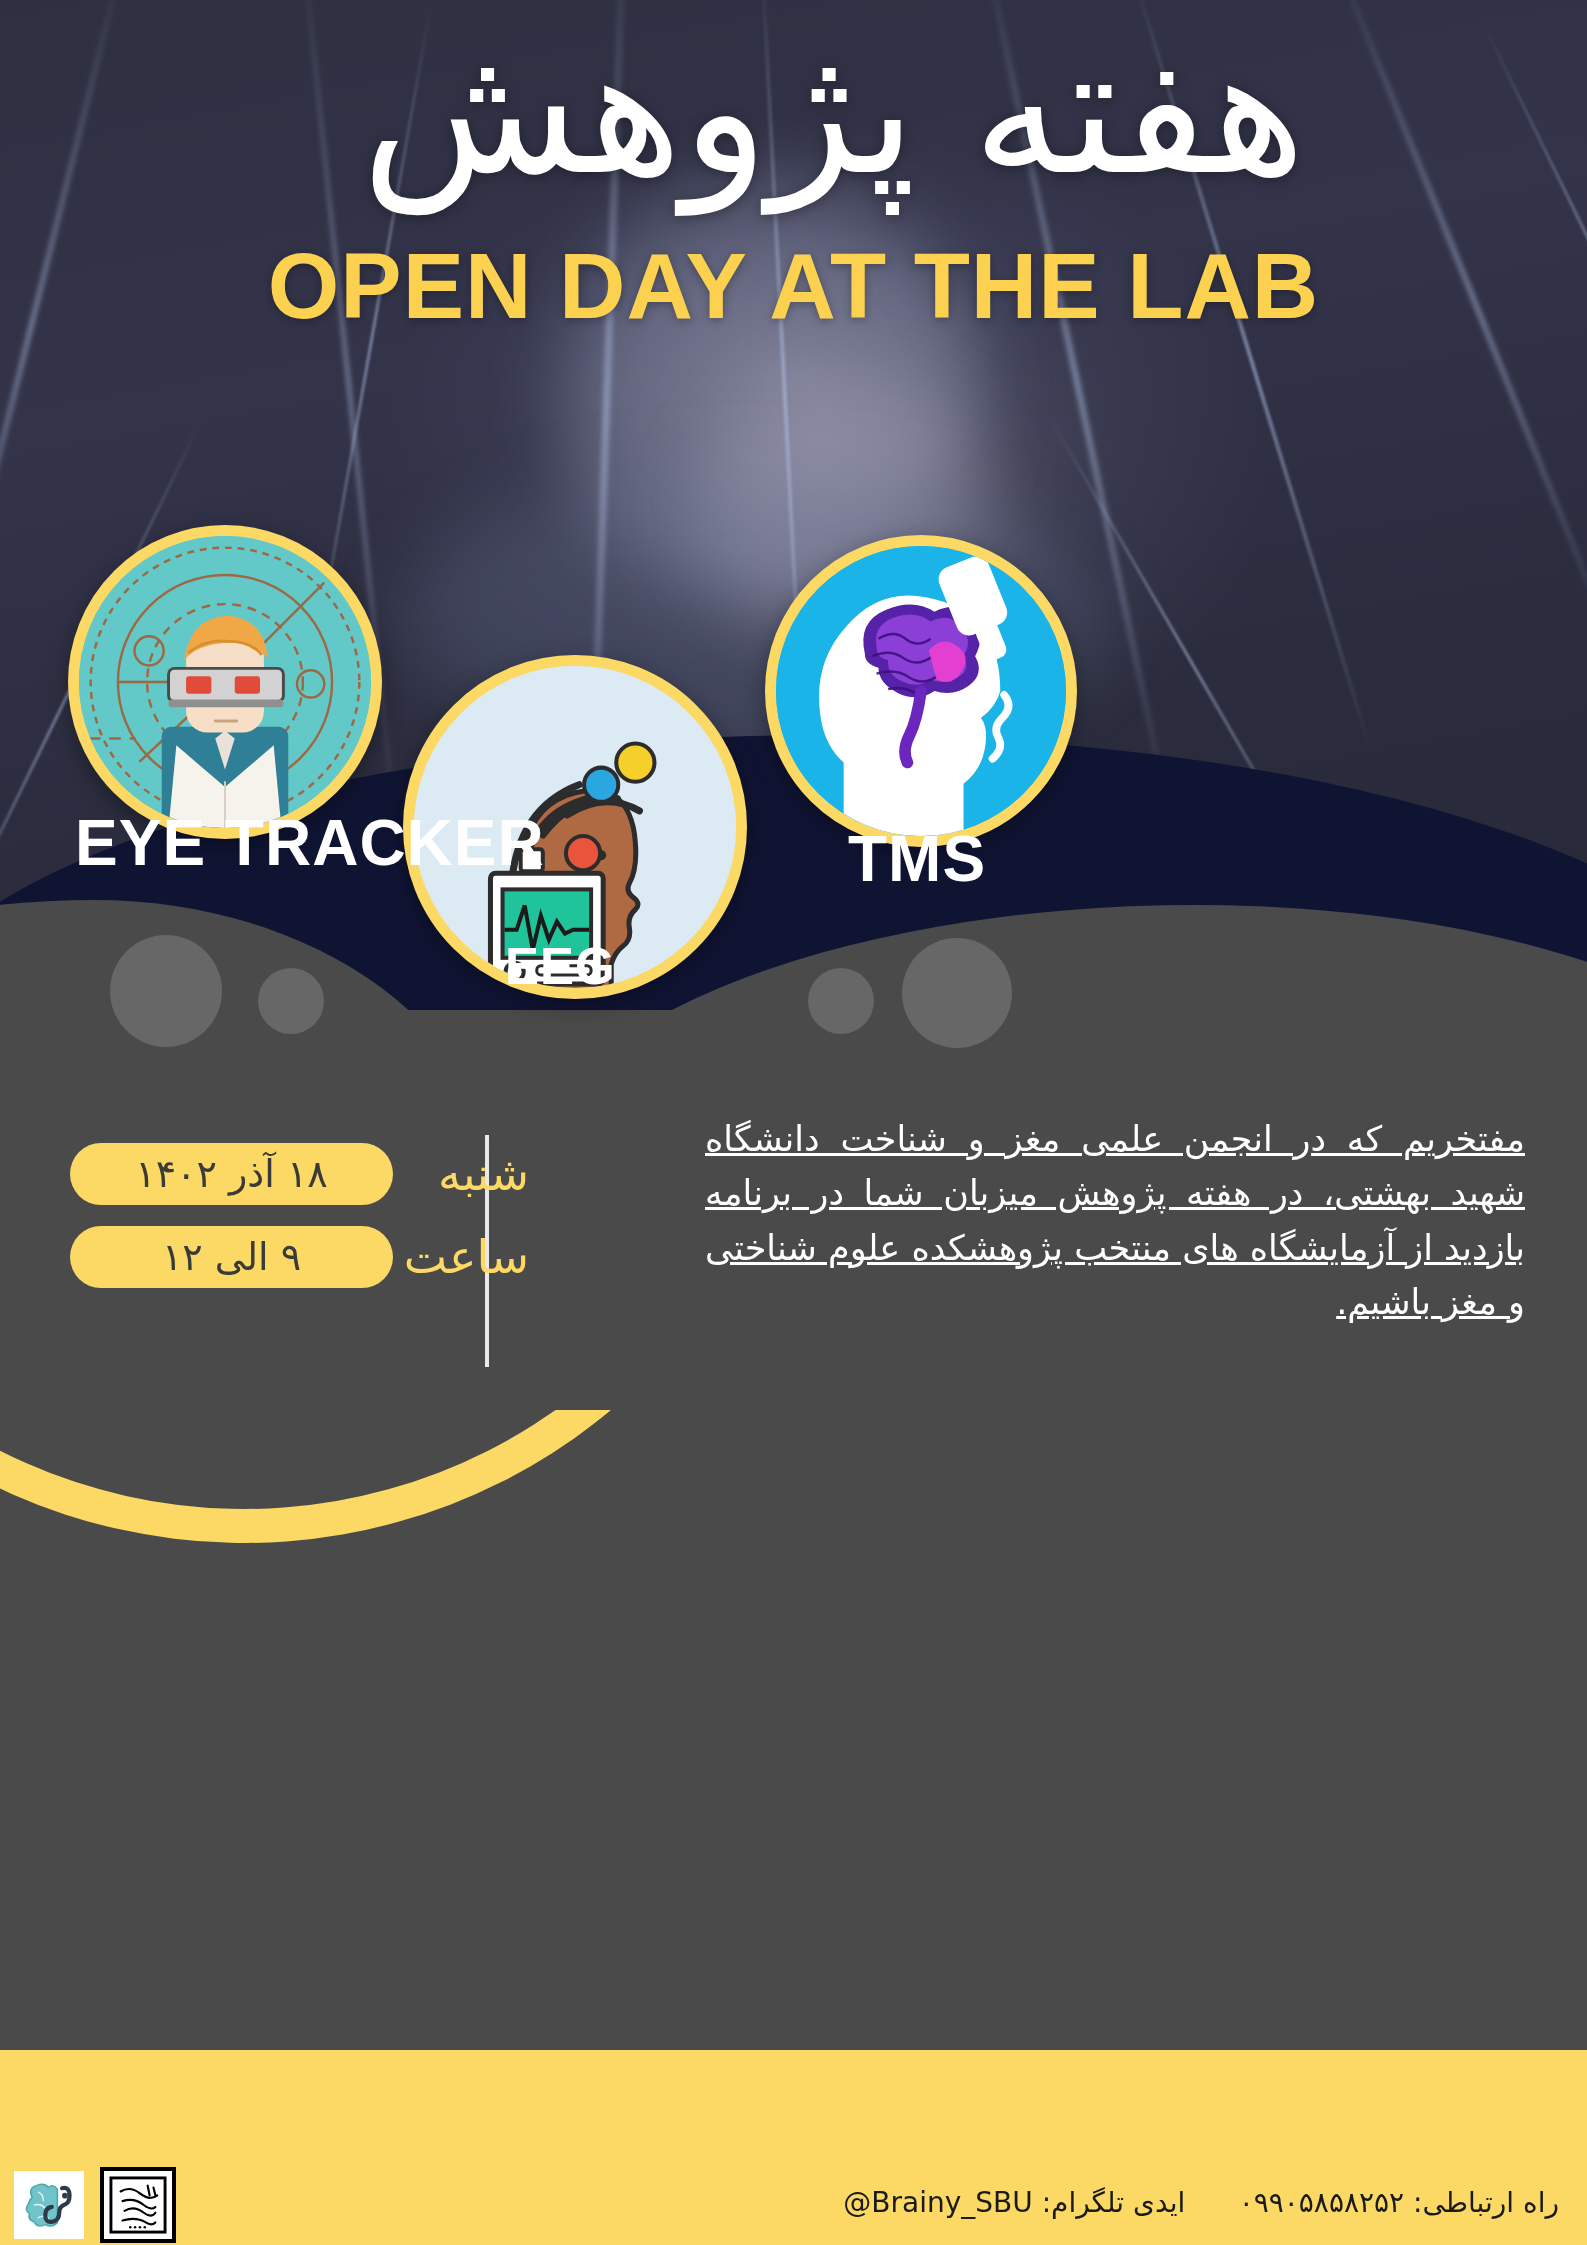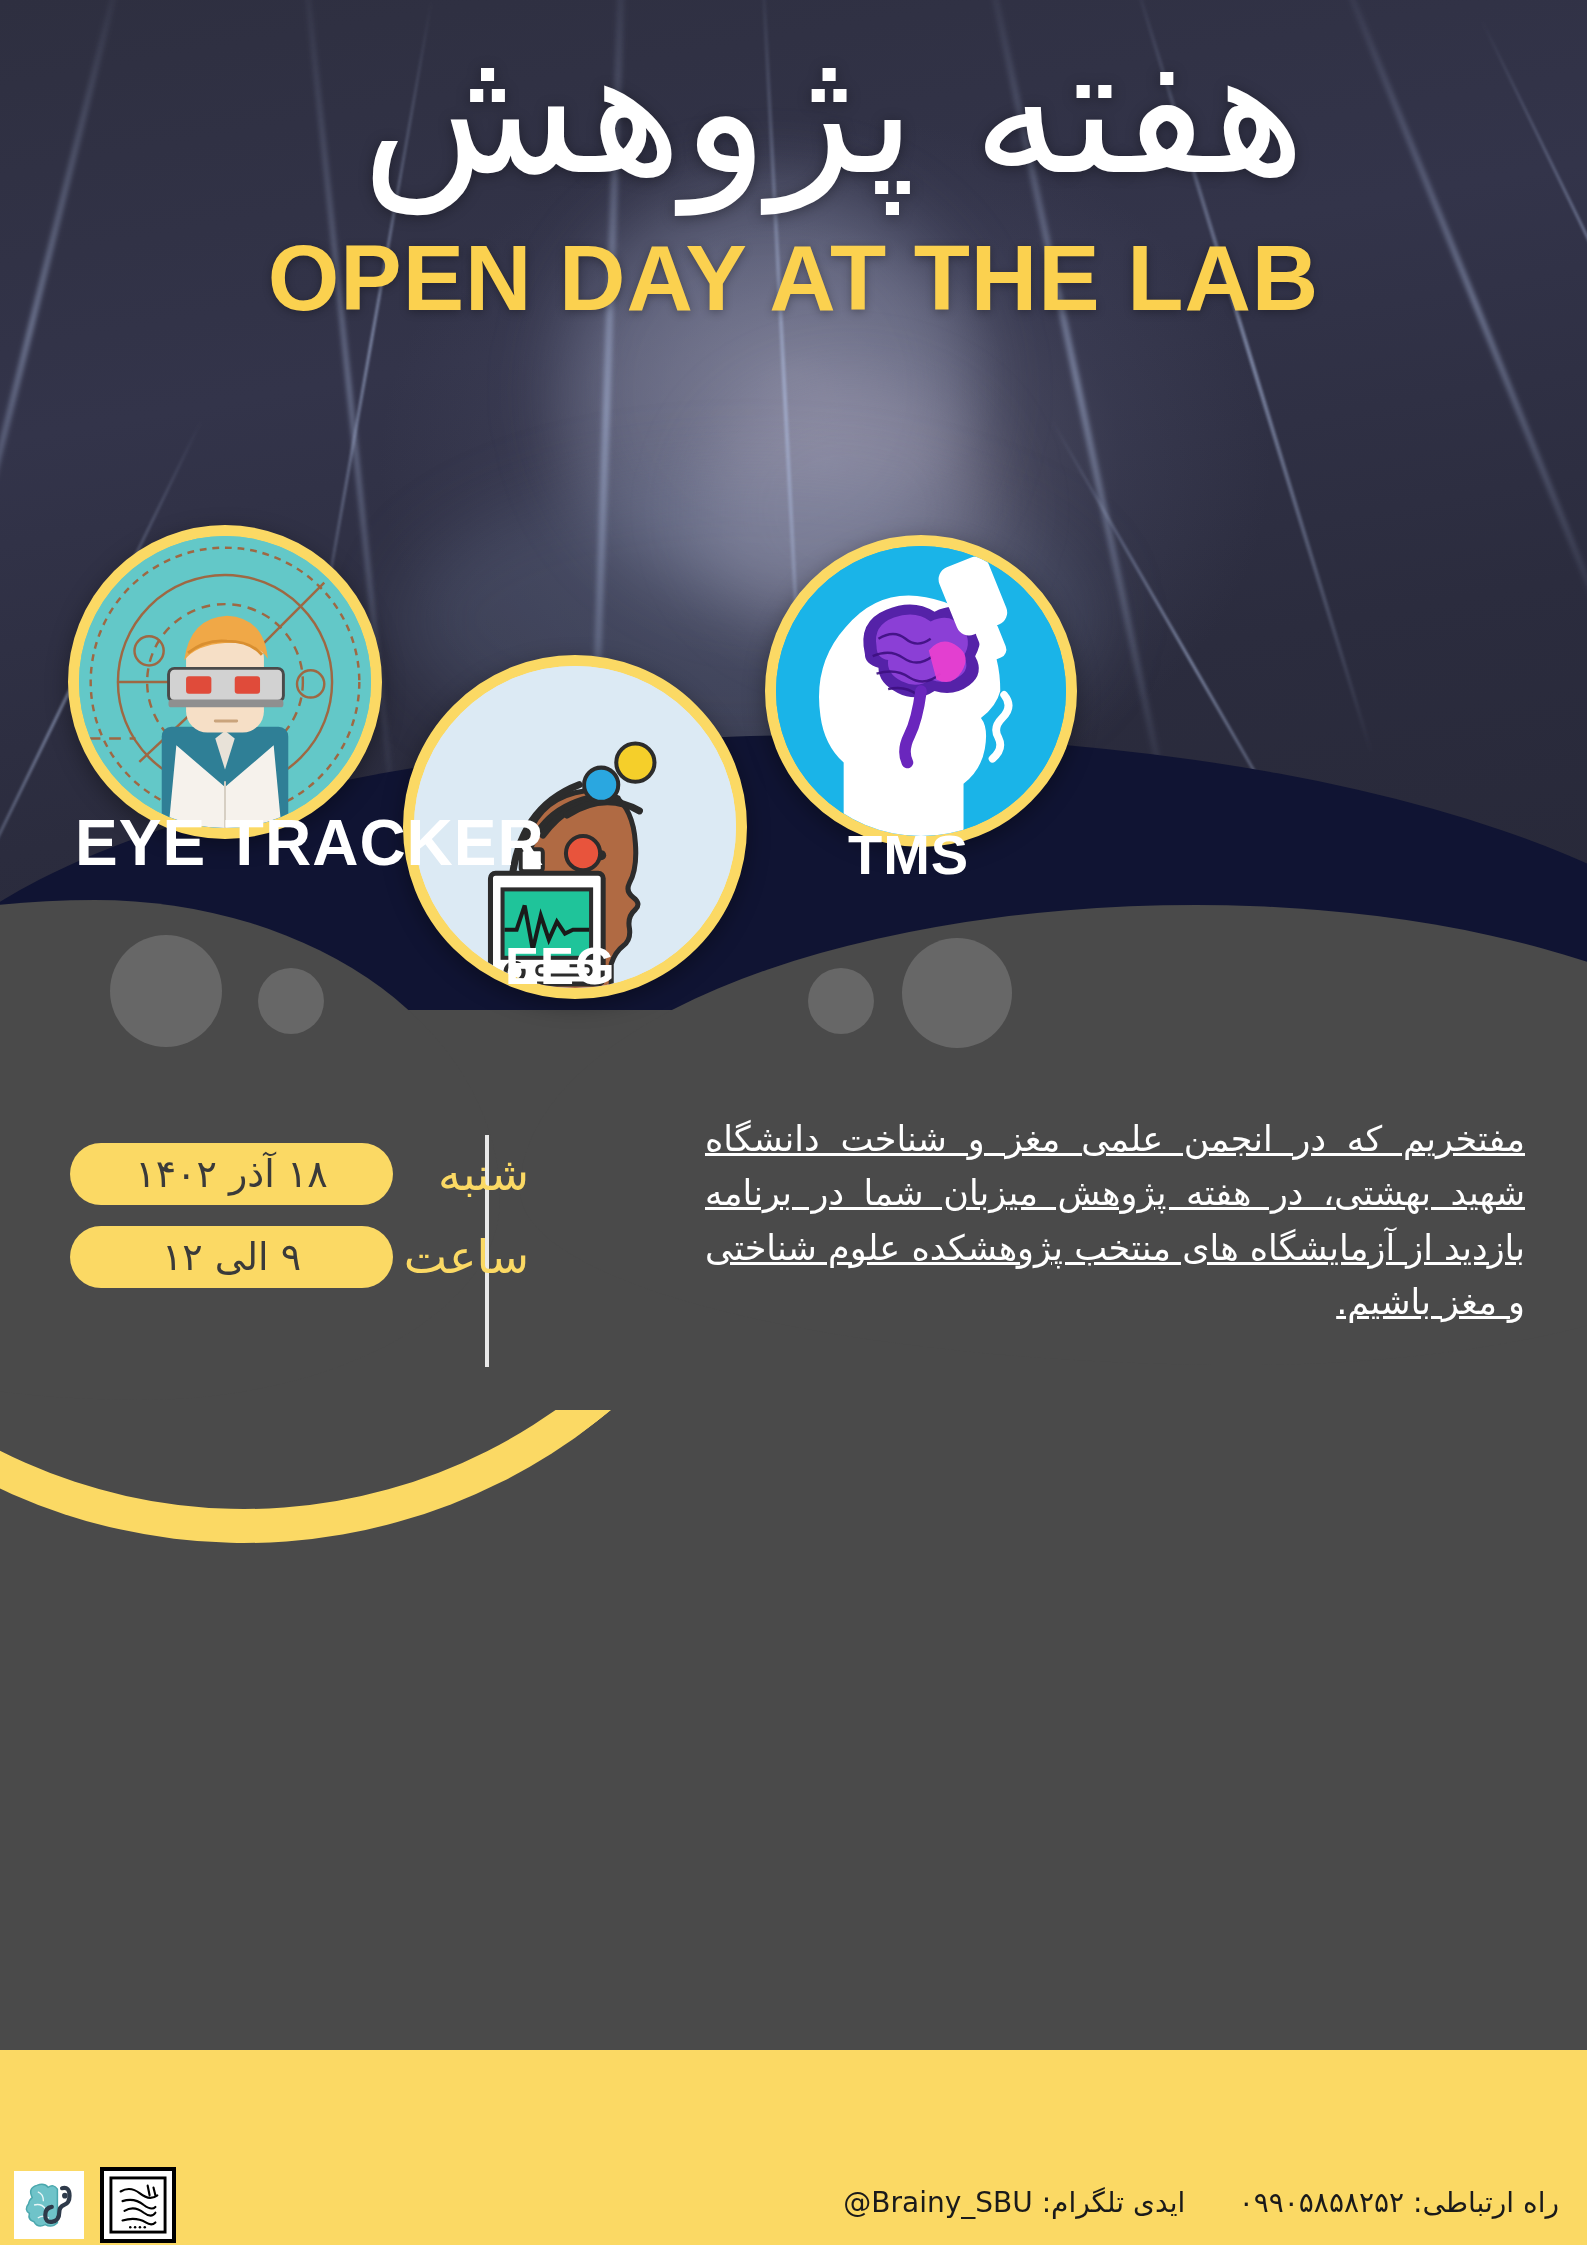--- a/index.html
+++ b/index.html
@@ -109,21 +109,21 @@
     line-height: 1.0;
     font-weight: 400;
     letter-spacing: 2px;
     z-index: 8;
     direction: rtl;
     text-shadow: 0 2px 14px rgba(0,0,0,0.35);
     padding-left: 40px;
   }
   .title-en {
     position: absolute;
-    left: 0; top: 226px;
+    left: 0; top: 234px;
     width: 1587px;
     text-align: center;
     color: #fbd14f;
     font-size: 92px;
     font-weight: 700;
     letter-spacing: 1px;
     z-index: 8;
     direction: ltr;
     font-family: "Liberation Sans", sans-serif;
     text-shadow: 0 2px 10px rgba(0,0,0,0.30);
@@ -146,21 +146,21 @@
     position: absolute;
     color: #ffffff;
     font-family: "Liberation Sans", sans-serif;
     font-weight: 700;
     z-index: 9;
     direction: ltr;
     white-space: nowrap;
   }
   .lbl-eye { left: 75px;  top: 806px; font-size: 64px; letter-spacing: 1px; }
   .lbl-eeg { left: 505px; top: 937px; font-size: 51px; letter-spacing: 1px; }
-  .lbl-tms { left: 848px; top: 822px; font-size: 56px; letter-spacing: 1px; text-align: center; }
+  .lbl-tms { left: 848px; top: 822px; font-size: 64px; letter-spacing: 1px; text-align: center; }
 
   
   .gray-oval {
     position: absolute;
     background: #676767;
     border-radius: 50%;
     z-index: 6;
   }
 
   .divider {

